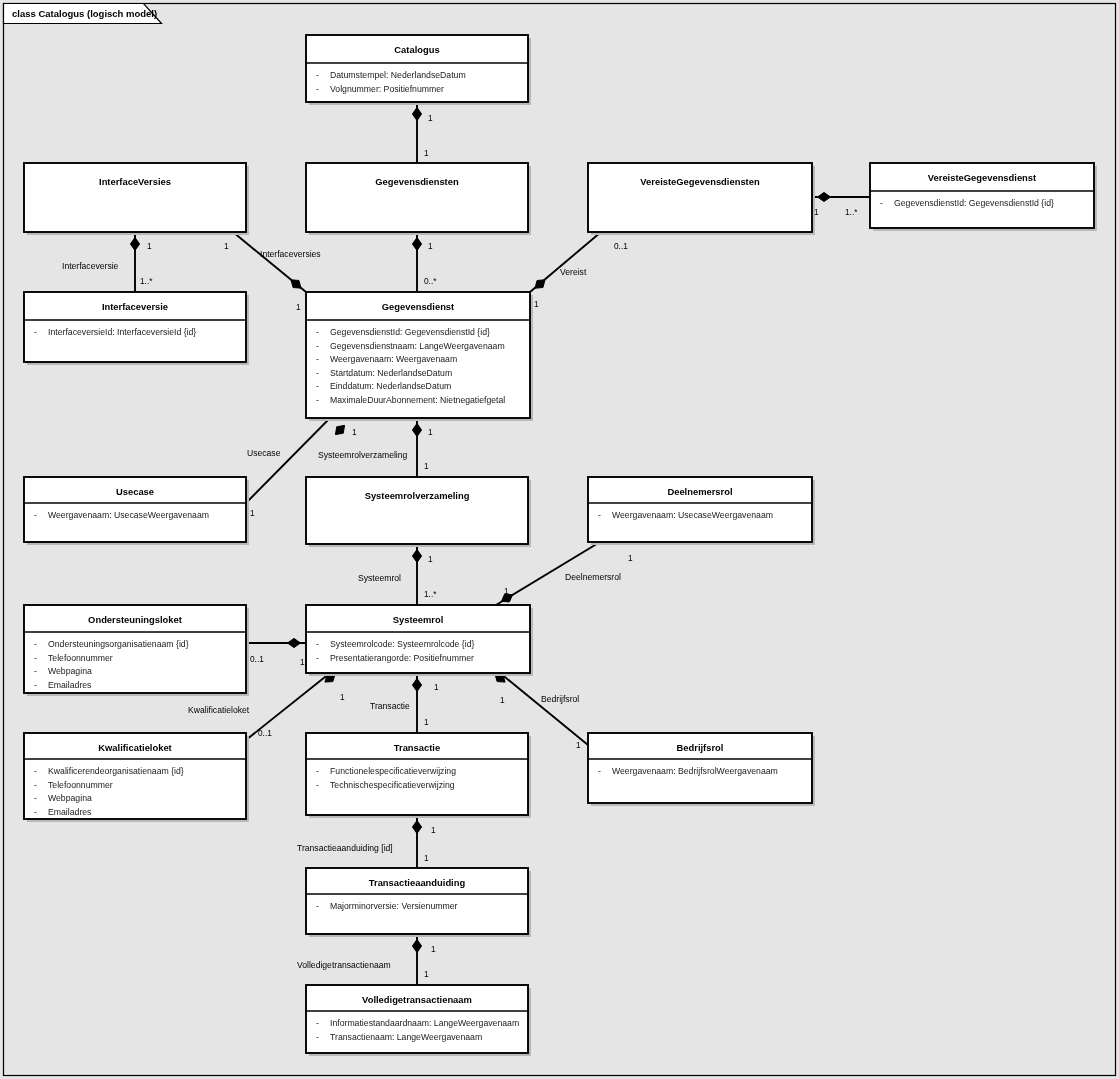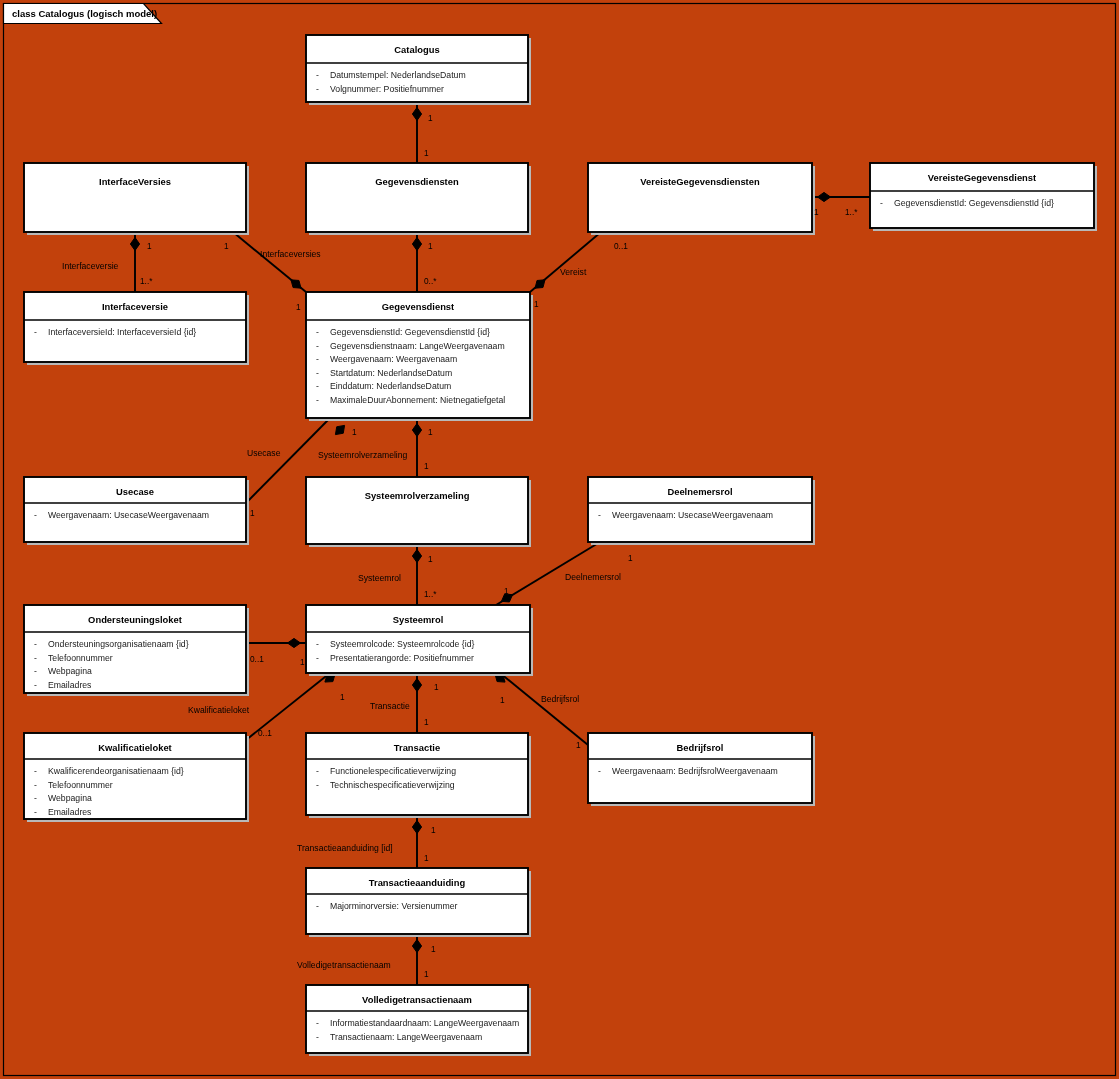--- a/index.html
+++ b/index.html
@@ -1,17 +1,17 @@
 <!DOCTYPE html>
 <html><head>
 <meta charset="utf-8">
 <style>
   html,body{margin:0;padding:0;background:#ffffff;}
   body{font-family:"Liberation Sans", sans-serif;}
-  #diagram-root{position:relative;width:1119px;height:1079px;overflow:hidden;background:#c2410c;}
+  #diagram-root{position:relative;width:1119px;height:1079px;overflow:hidden;background:#e5e5e5;}
   #uml-svg{position:absolute;left:0;top:0;width:1119px;height:1079px;}
   .frame-rect{fill:none;stroke:#000;stroke-width:1.2;}
   .tab-path{fill:#fff;stroke:#000;stroke-width:1.2;}
   .tab-label{font-family:"Liberation Sans",sans-serif;font-size:9.5px;font-weight:bold;fill:#000;}
   .cls-shadow{fill:#b9b9b9;stroke:none;}
   .cls-box{fill:#ffffff;stroke:#000000;stroke-width:1.9;}
   .cls-sep{stroke:#000000;stroke-width:1.6;}
   .cls-title{font-family:"Liberation Sans",sans-serif;font-size:9.4px;font-weight:bold;fill:#000;text-anchor:middle;}
   .cls-attr{font-family:"Liberation Sans",sans-serif;font-size:8.7px;fill:#1a1a1a;}
   .cls-dash{font-family:"Liberation Sans",sans-serif;font-size:8.7px;fill:#1a1a1a;}

